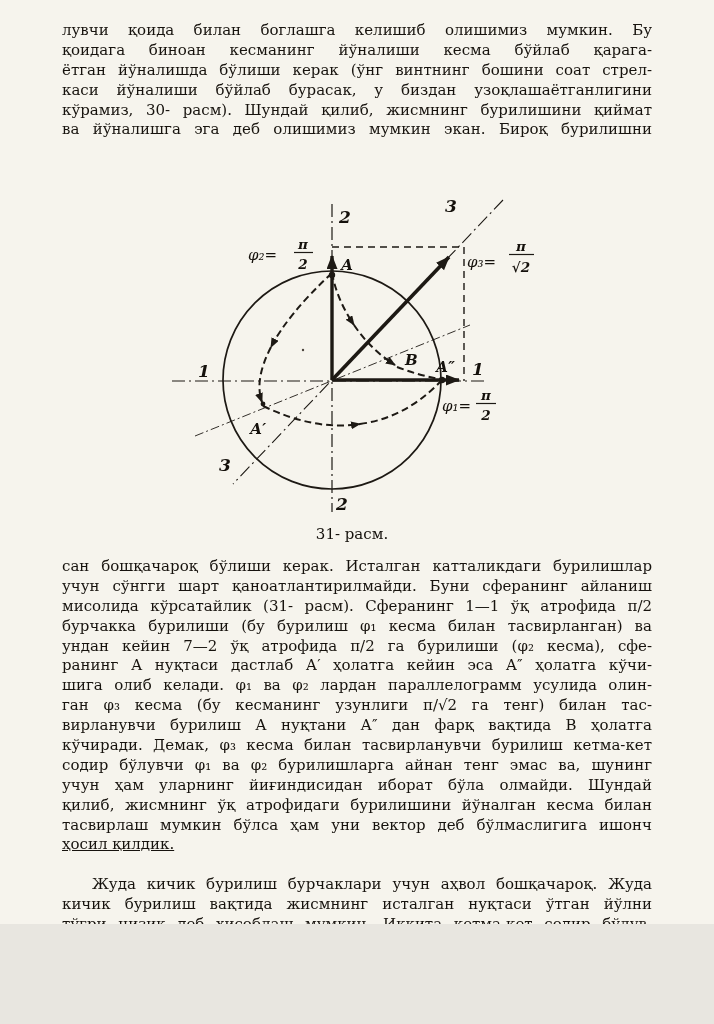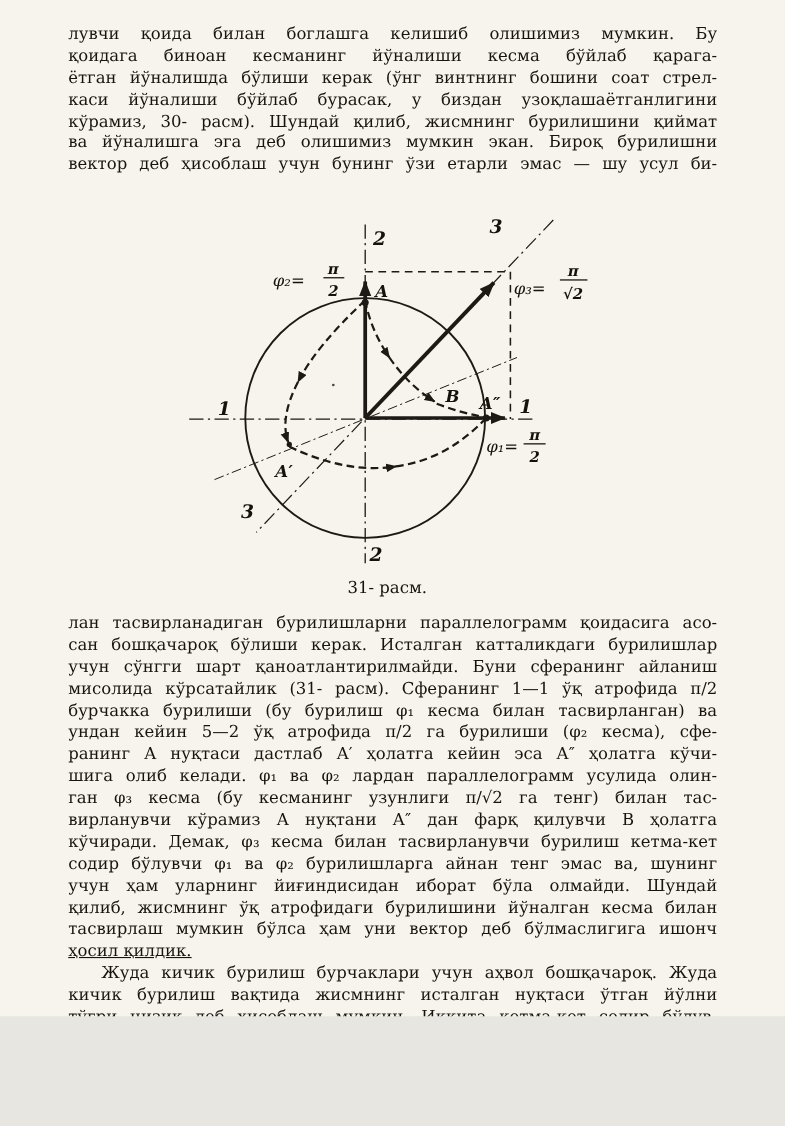--- a/index.html
+++ b/index.html
@@ -37,21 +37,20 @@
 <div class="page">
 
   <div class="para" style="top:21px">
 
   <div class="line">лувчи қоида билан боглашга келишиб олишимиз мумкин. Бу</div>
       <div class="line">қоидага биноан кесманинг йўналиши кесма бўйлаб қарага-</div>
       <div class="line">ётган йўналишда бўлиши керак (ўнг винтнинг бошини соат стрел-</div>
       <div class="line">каси йўналиши бўйлаб бурасак, у биздан узоқлашаётганлигини</div>
       <div class="line">кўрамиз, 30- расм). Шундай қилиб, жисмнинг бурилишини қиймат</div>
       <div class="line">ва йўналишга эга деб олишимиз мумкин экан. Бироқ бурилишни</div>
-      <div class="line">вектор деб ҳисоблаш учун бунинг ўзи етарли эмас — шу усул би-</div>
     </div>
 
   <div class="figure">
     <svg width="440" height="362" viewBox="0 0 440 362">
       <defs>
         <marker id="mv" markerUnits="userSpaceOnUse" markerWidth="15" markerHeight="12" refX="13" refY="5.5" orient="auto">
           <path d="M0,0 L14,5.5 L0,11 z" fill="#1d1914"></path>
         </marker>
         <marker id="md" markerUnits="userSpaceOnUse" markerWidth="11" markerHeight="9" refX="9" refY="4" orient="auto">
           <path d="M0,0 L10,4 L0,8 z" fill="#1d1914"></path>
@@ -112,30 +111,29 @@
       <text class="lbl fr" text-anchor="middle" x="336" y="208">π</text>
       <line class="ink" x1="326" y1="211.5" x2="346" y2="211.5" stroke-width="1.2"></line>
       <text class="lbl fr" text-anchor="middle" x="336" y="228">2</text>
 
       <text class="lbl cap" text-anchor="middle" x="202" y="347">31- расм.</text>
     </svg>
   </div>
 
   <div class="para flush-last" style="top:557px">
 
-  <div class="line">лан тасвирланадиган бурилишларни параллелограмм қоидасига асо-</div>
       <div class="line">сан бошқачароқ бўлиши керак. Исталган катталикдаги бурилишлар</div>
       <div class="line">учун сўнгги шарт қаноатлантирилмайди. Буни сферанинг айланиш</div>
       <div class="line">мисолида кўрсатайлик (31- расм). Сферанинг 1—1 ўқ атрофида π/2</div>
       <div class="line">бурчакка бурилиши (бу бурилиш φ₁ кесма билан тасвирланган) ва</div>
-      <div class="line">ундан кейин 5—2 ўқ атрофида π/2 га бурилиши (φ₂ кесма), сфе-</div>
+      <div class="line">ундан кейин 7—2 ўқ атрофида π/2 га бурилиши (φ₂ кесма), сфе-</div>
       <div class="line">ранинг А нуқтаси дастлаб А′ ҳолатга кейин эса А″ ҳолатга кўчи-</div>
       <div class="line">шига олиб келади. φ₁ ва φ₂ лардан параллелограмм усулида олин-</div>
       <div class="line">ган φ₃ кесма (бу кесманинг узунлиги π/√2 га тенг) билан тас-</div>
-      <div class="line">вирланувчи кўрамиз А нуқтани А″ дан фарқ қилувчи В ҳолатга</div>
+      <div class="line">вирланувчи бурилиш А нуқтани А″ дан фарқ вақтида В ҳолатга</div>
       <div class="line">кўчиради. Демак, φ₃ кесма билан тасвирланувчи бурилиш кетма-кет</div>
       <div class="line">содир бўлувчи φ₁ ва φ₂ бурилишларга айнан тенг эмас ва, шунинг</div>
       <div class="line">учун ҳам уларнинг йиғиндисидан иборат бўла олмайди. Шундай</div>
       <div class="line">қилиб, жисмнинг ўқ атрофидаги бурилишини йўналган кесма билан</div>
       <div class="line">тасвирлаш мумкин бўлса ҳам уни вектор деб бўлмаслигига ишонч</div>
       <div class="line">ҳосил қилдик.</div>
     </div>
 
   <div class="para indent-first" style="top:875px">
 

